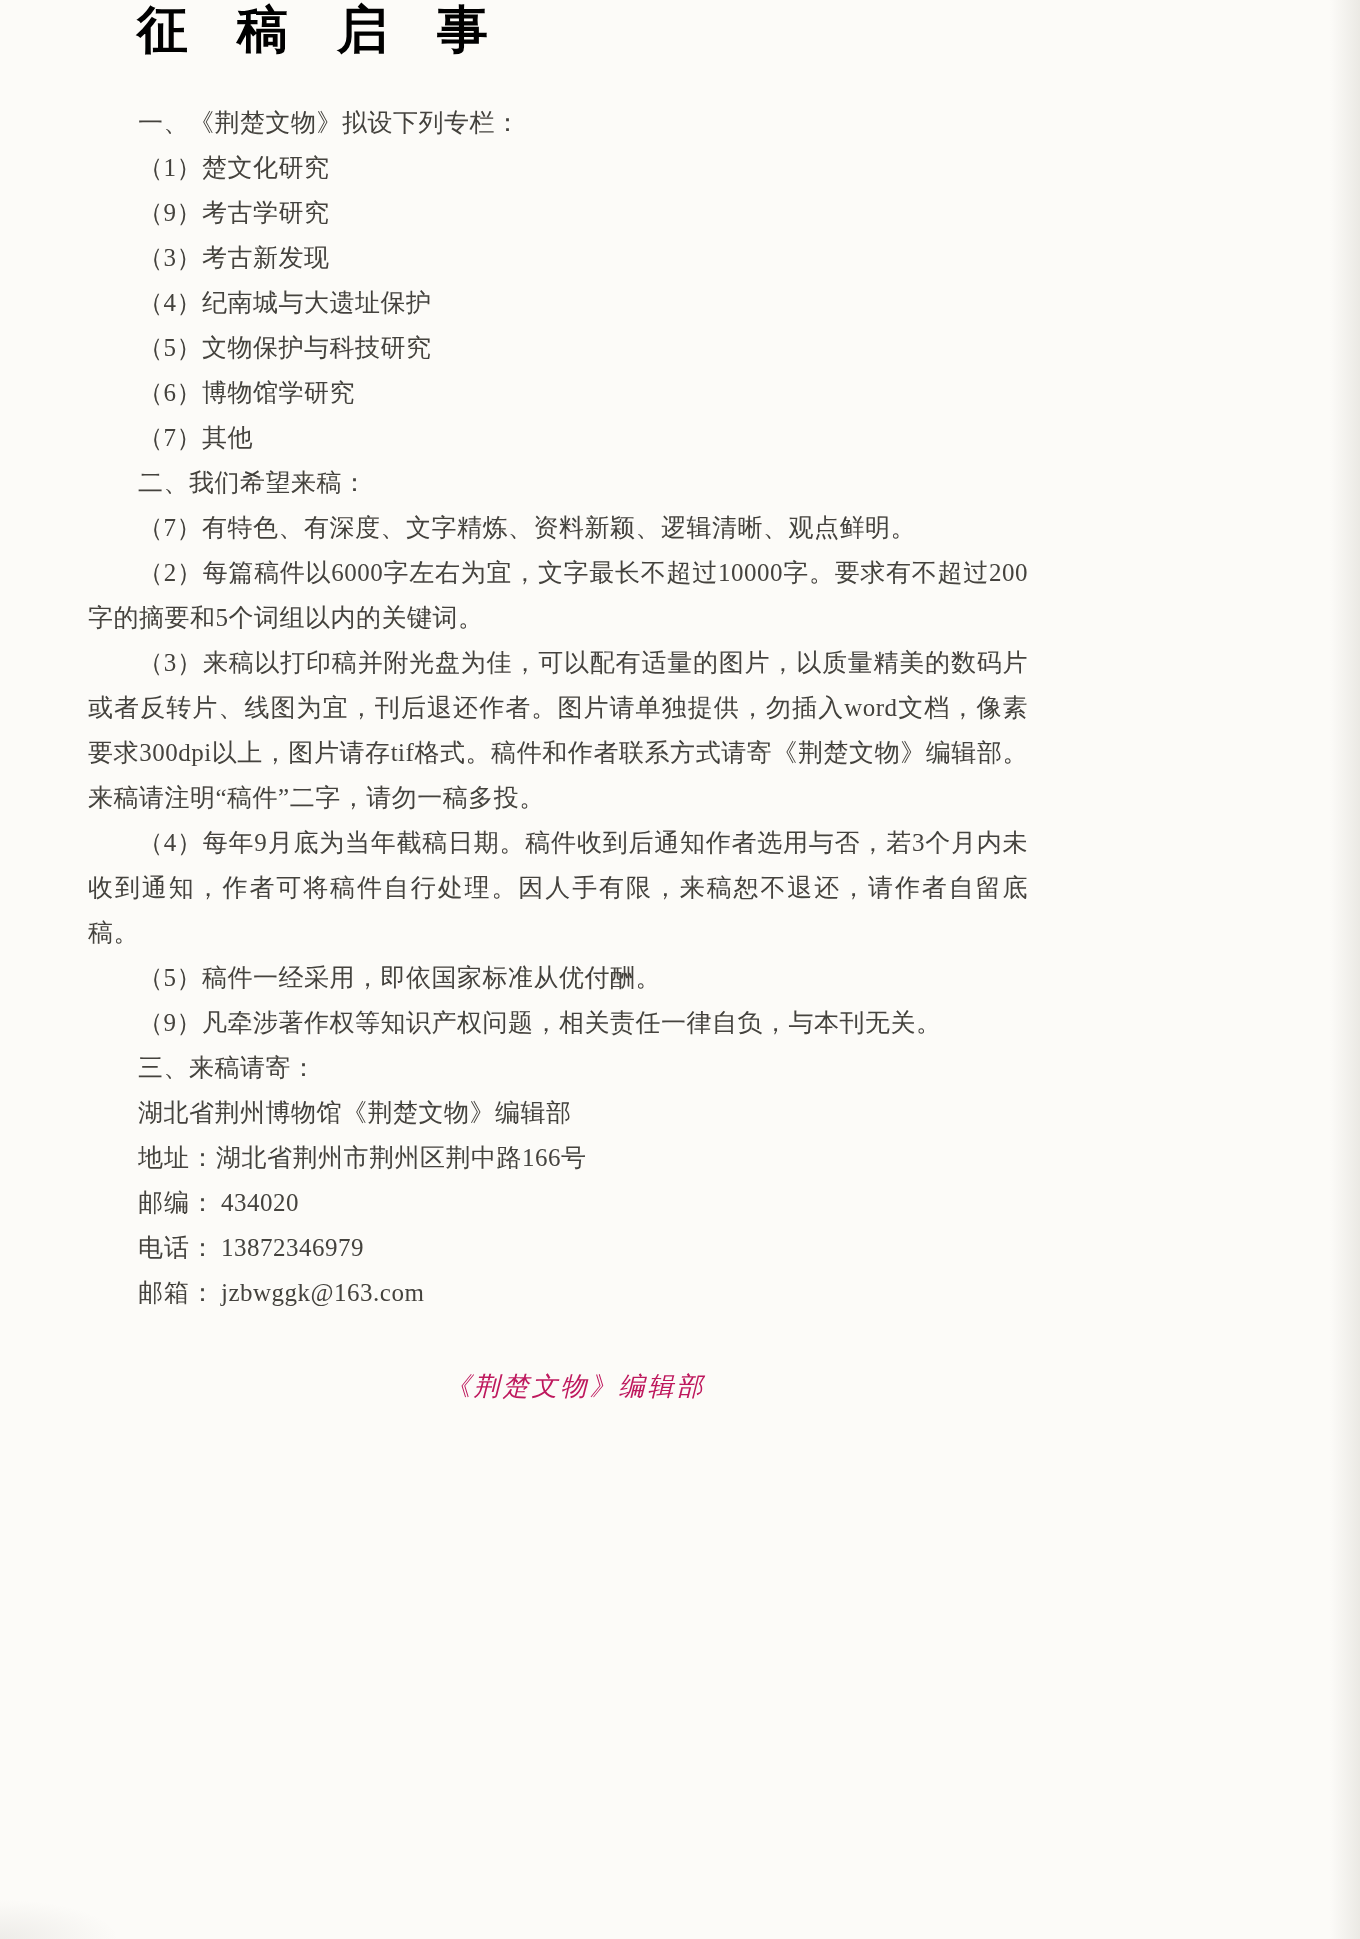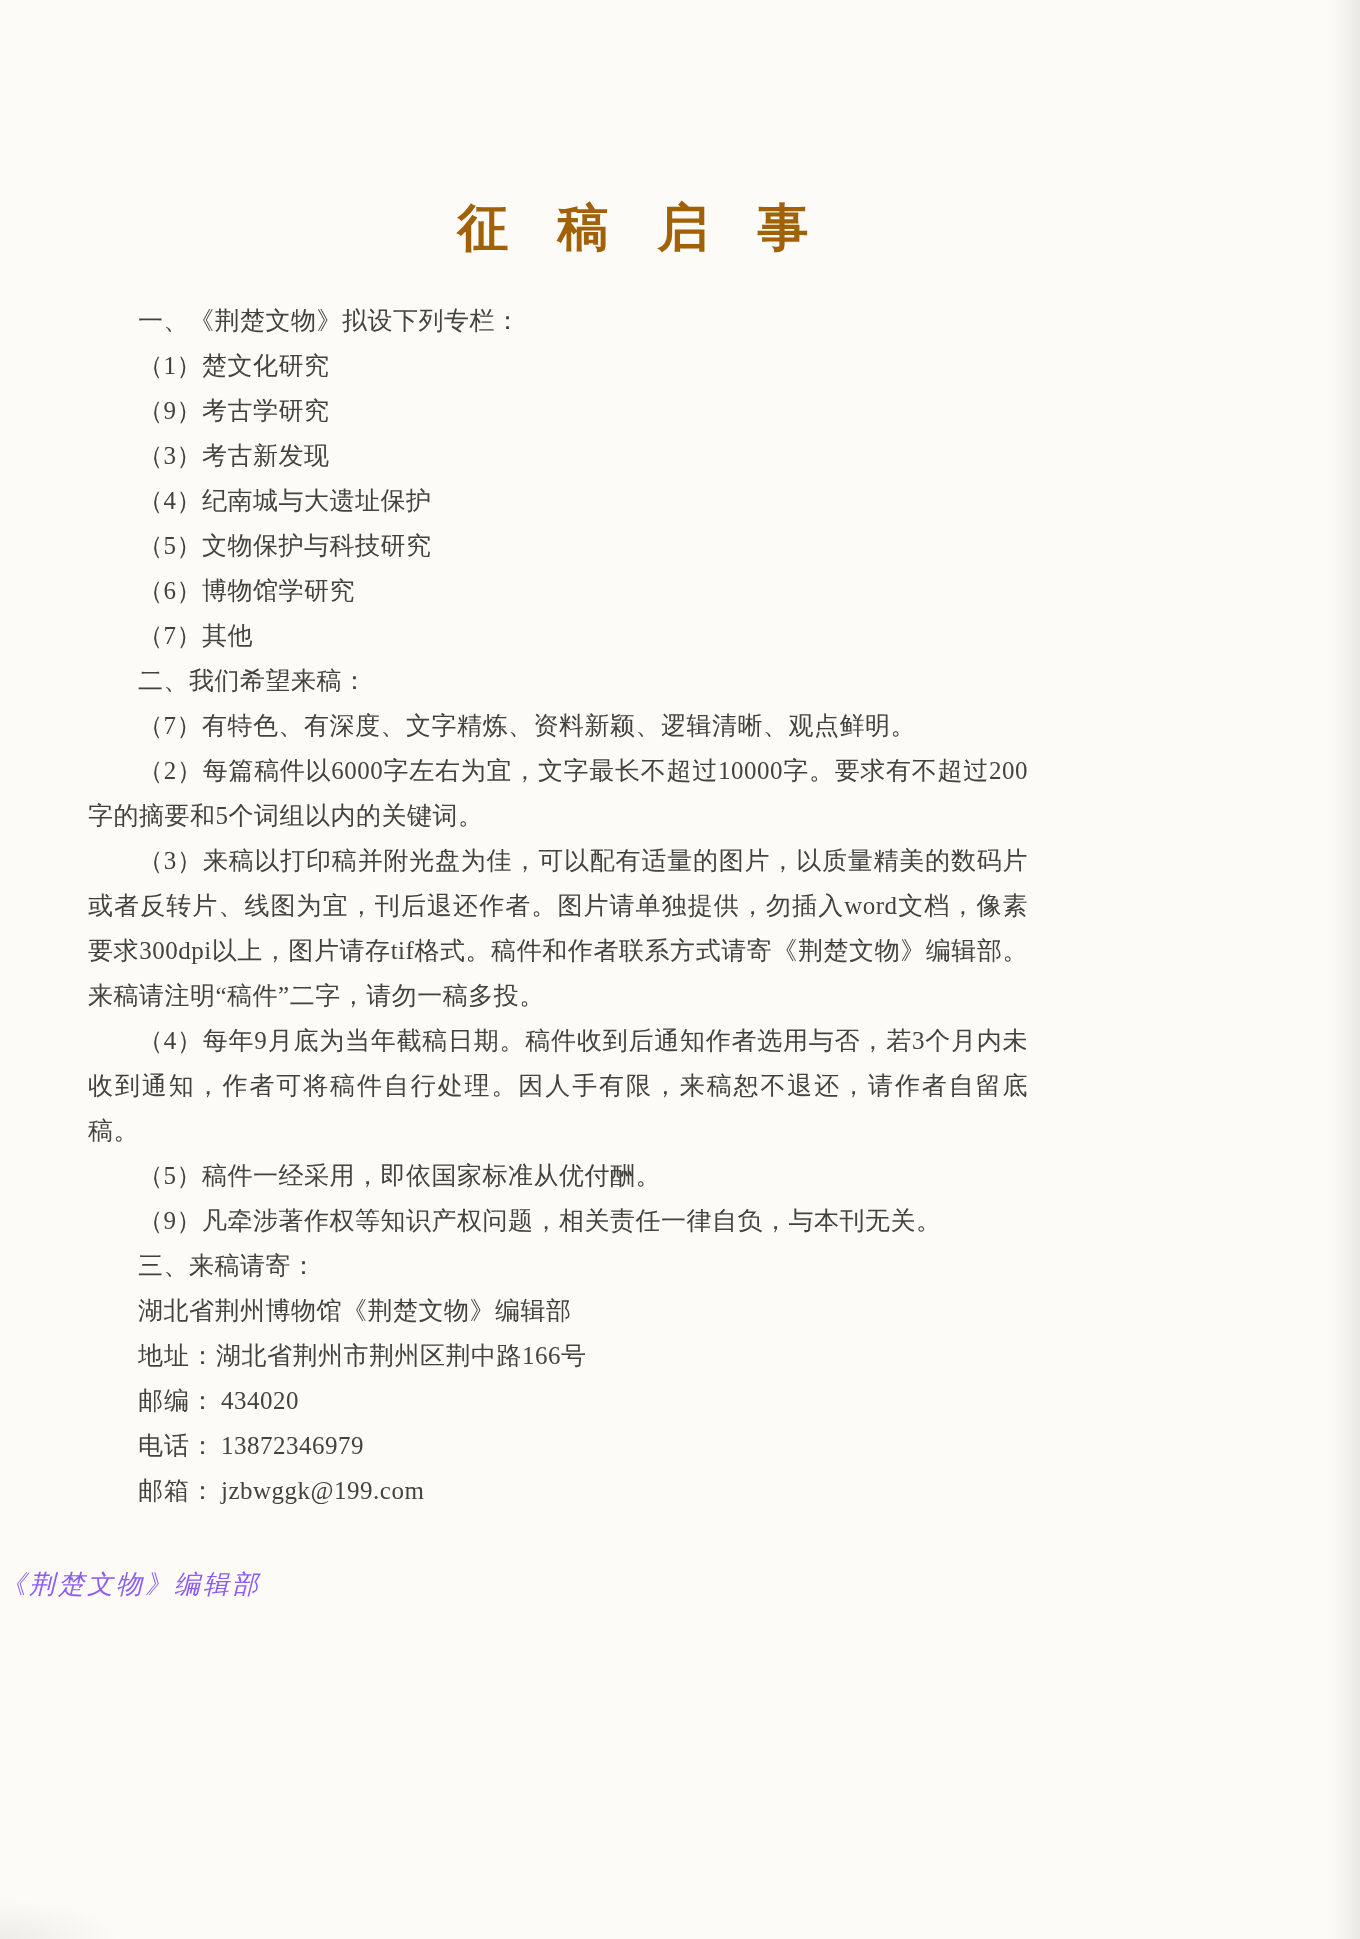--- a/index.html
+++ b/index.html
@@ -25,27 +25,26 @@
   }
   .edge-bottom-left {
     position: absolute;
     left: 0; bottom: 0;
     width: 120px; height: 40px;
     background: radial-gradient(ellipse at left bottom, rgba(110,105,95,0.10), rgba(110,105,95,0) 70%);
     pointer-events: none;
   }
   .doc-title {
     margin: 0;
-    padding-top: 198px;
     width: 1090px;
     margin-left: 88px;
-    text-align: center;
+    text-align: left;
     font-size: 51px;
     font-weight: bold;
-    color: #a16207;
+    color: #000000;
     letter-spacing: 49px;
     text-indent: 49px; 
     line-height: 60px;
   }
   .content {
     margin-left: 88px;
     width: 940px;
     margin-top: 40px;
     font-size: 25px;
     line-height: 45px;
@@ -57,25 +56,25 @@
     letter-spacing: 0.5px;
   }
   .contact-line { text-indent: 2em; }
   .contact-label { letter-spacing: 1px; }
   .gap-wide { }
   .gap-small { margin-left: 5px; }
   .signature {
     margin: 0;
     margin-top: 52px;
     width: 1150px;
-    text-align: left;
+    text-align: center;
     font-size: 26px;
     line-height: 40px;
     font-style: italic;
-    color: #8b5cf6;
+    color: #be185d;
     letter-spacing: 3px;
   }
 </style>
 </head>
 <body>
 
 <div class="page">
 
   <h1 class="doc-title">征稿启事</h1>
 
@@ -102,21 +101,21 @@
     <p>三、来稿请寄：</p>
 
     <p>湖北省荆州博物馆《荆楚文物》编辑部</p>
 
     <p class="contact-line"><span class="contact-label">地址：</span><span class="gap-wide">湖北省荆州市荆州区荆中路166号</span></p>
 
     <p class="contact-line"><span class="contact-label">邮编：</span><span class="gap-small">434020</span></p>
 
     <p class="contact-line"><span class="contact-label">电话：</span><span class="gap-small">13872346979</span></p>
 
-    <p class="contact-line"><span class="contact-label">邮箱：</span><span class="gap-small">jzbwggk@199.com</span></p>
+    <p class="contact-line"><span class="contact-label">邮箱：</span><span class="gap-small">jzbwggk@163.com</span></p>
 
   </div>
 
   <p class="signature">《荆楚文物》编辑部</p>
 
   <div class="edge-right"></div>
   <div class="edge-bottom-left"></div>
 
 </div>
 

